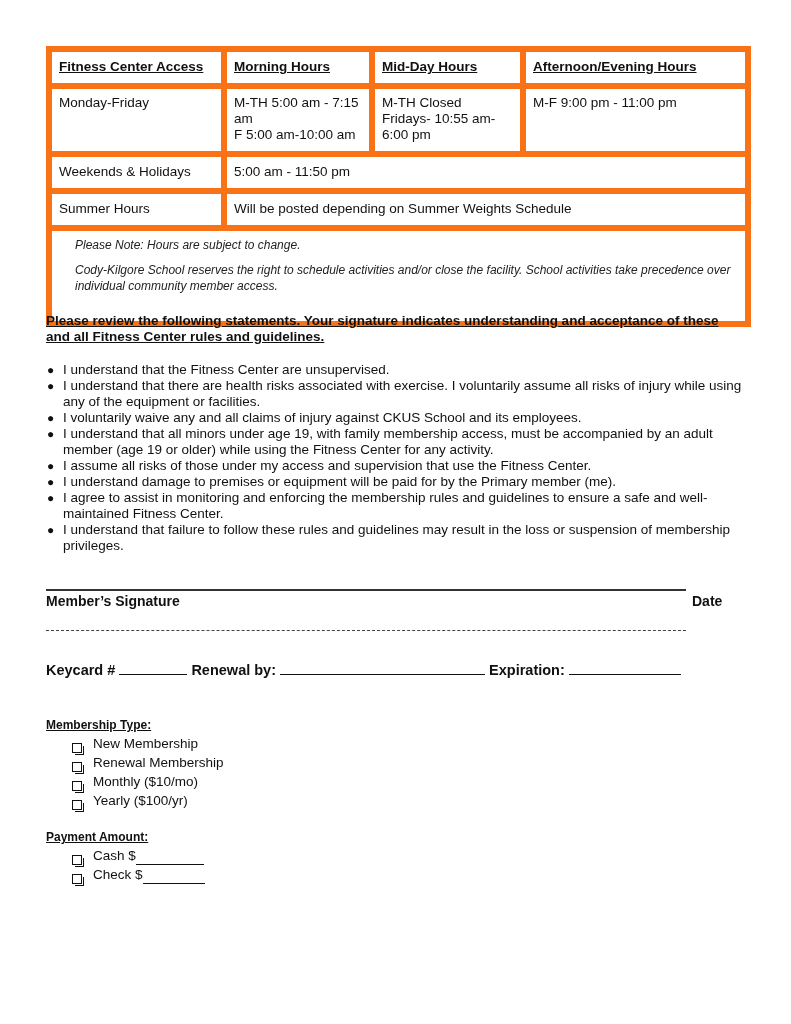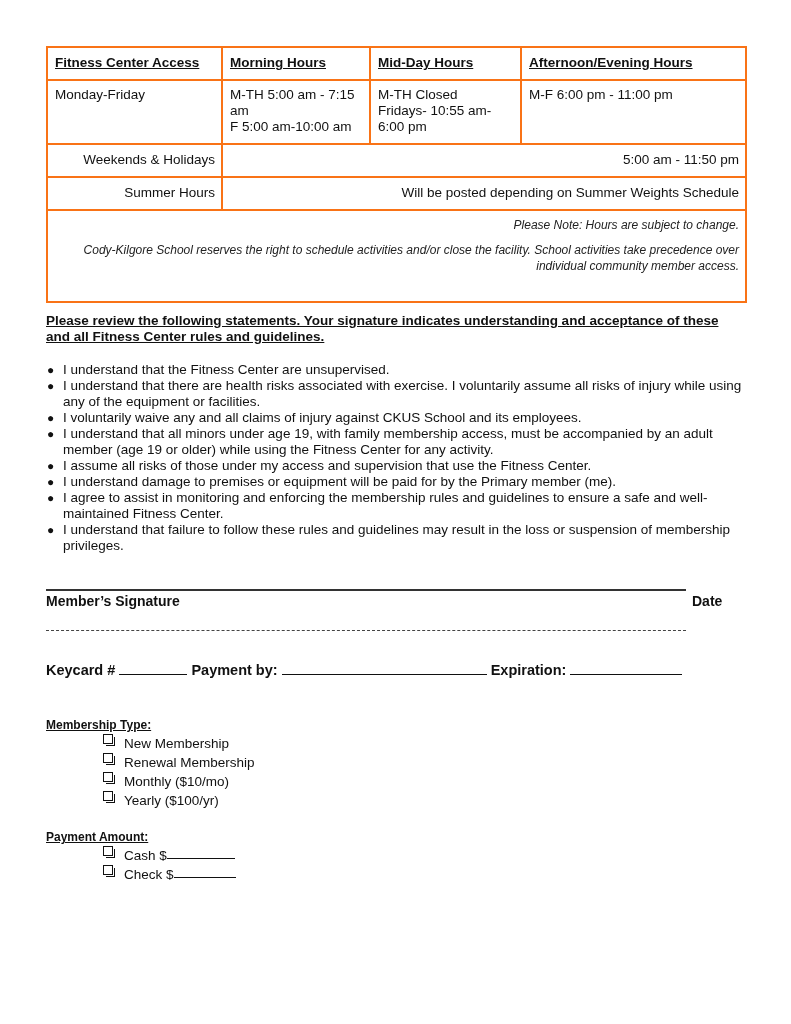--- a/index.html
+++ b/index.html
@@ -1,39 +1,39 @@
 <!DOCTYPE html>
 <html><head>
 <meta charset="utf-8">
 <style>
   html, body { margin:0; padding:0; background:#ffffff; }
   body { width:791px; height:1024px; position:relative; overflow:hidden;
          font-family:"Liberation Sans", sans-serif; color:#111; }
   .hours-table { position:absolute; left:46px; top:46px; width:699px;
                  border-collapse:collapse; table-layout:fixed; font-size:13.5px; }
-  .hours-table td { border:2px solid #f97316; vertical-align:top; padding:6px 6px 6px 7px; line-height:16px; }
+  .hours-table td { border:6px solid #f97316; vertical-align:top; padding:6px 6px 6px 7px; line-height:16px; }
   .hours-table .hdr td { height:18px; padding-top:7px; }
   .hdr span { font-weight:bold; text-decoration:underline; }
   .r1 td { height:50px;border-radius:24px; }
-  .r2 td, .r3 td { height:18px; padding-top:7px;text-align:right; }
+  .r2 td, .r3 td { height:18px; padding-top:7px; }
   .note td { height:78px; font-style:italic; font-size:12px; line-height:16px; color:#222; padding-top:6px; }
-  .note p { margin:0 0 9px 8px;text-align:right; }
+  .note p { margin:0 0 9px 16px; }
   .intro { position:absolute; left:46px; top:313px; width:700px; font-weight:bold; font-size:13.5px; line-height:16px;text-decoration:underline; }
   .rules { position:absolute; left:46px; top:362px; width:710px; margin:0; padding:0; list-style:none; font-size:13.5px; line-height:16px; }
   .rules li { position:relative; padding-left:17px; }
   .rules li .b { position:absolute; left:1px; top:0; font-size:12px; }
   .sigline { position:absolute; left:46px; top:589px; width:640px; border-top:2px solid #333; }
   .siglabel { position:absolute; left:46px; top:593px; font-weight:bold; font-size:14px; }
   .datelabel { position:absolute; left:651px; top:593px; font-weight:bold; font-size:14px;padding-left:41px; }
   .dashes { position:absolute; left:46px; top:630px; width:640px; border-top:1.5px dashed #444; }
   .keyrow { position:absolute; left:46px; top:662px; font-weight:bold; font-size:14.5px; white-space:nowrap; }
   .blank { display:inline-block; border-bottom:1.5px solid #111; vertical-align:baseline; height:12px; }
   .section-title { position:absolute; left:46px; font-weight:bold; text-decoration:underline; font-size:12px; }
   .opts { position:absolute; left:72px; margin:0; padding:0; list-style:none; font-size:13.5px; line-height:19px; }
-  .opts li { display:flex; align-items:flex-start;margin-left:31px; }
+  .opts li { display:flex; align-items:flex-end; }
   .box { display:inline-block; width:8px; height:8px; border:1.5px solid #111; margin-right:11px; position:relative; }
   .box::after { content:""; position:absolute; right:-3px; bottom:-3px; width:8px; height:8px; border-right:1.5px solid #111; border-bottom:1.5px solid #111; }
 </style>
 </head>
 <body>
 
 <table class="hours-table">
   <colgroup>
       <col style="width:175px">
       <col style="width:148px">
@@ -50,21 +50,21 @@
   <tr class="r1">
     <td>Monday-Friday</td>
     <td>
       <div>M-TH 5:00 am - 7:15 am</div>
       <div>F 5:00 am-10:00 am</div>
     </td>
     <td>
       <div>M-TH Closed</div>
       <div>Fridays- 10:55 am-6:00 pm</div>
     </td>
-    <td>M-F 6:00 pm - 11:00 pm</td>
+    <td>M-F 9:00 pm - 11:00 pm</td>
   </tr>
   <tr class="r2">
     <td>Weekends &amp; Holidays</td>
     <td colspan="3">5:00 am - 11:50 pm</td>
   </tr>
   <tr class="r3">
     <td>Summer Hours</td>
     <td colspan="3">Will be posted depending on Summer Weights Schedule</td>
   </tr>
   <tr class="note">
@@ -91,21 +91,21 @@
 
 <div class="sigline"></div>
 <div class="siglabel">Member’s Signature</div>
 <div class="datelabel">Date</div>
 
 <div class="dashes"></div>
 
 <div class="keyrow">
   <span>Keycard #</span>
   <span class="blank" style="width:68px"></span>
-  <span>Payment by:</span>
+  <span>Renewal by:</span>
   <span class="blank" style="width:205px"></span>
   <span>Expiration:</span>
   <span class="blank" style="width:112px"></span>
 </div>
 
 <div class="section-title" style="top:718px">Membership Type:</div>
 <ul class="opts" style="top:734px">
   <li>
       <span class="box"></span>
       <span>New Membership</span>

